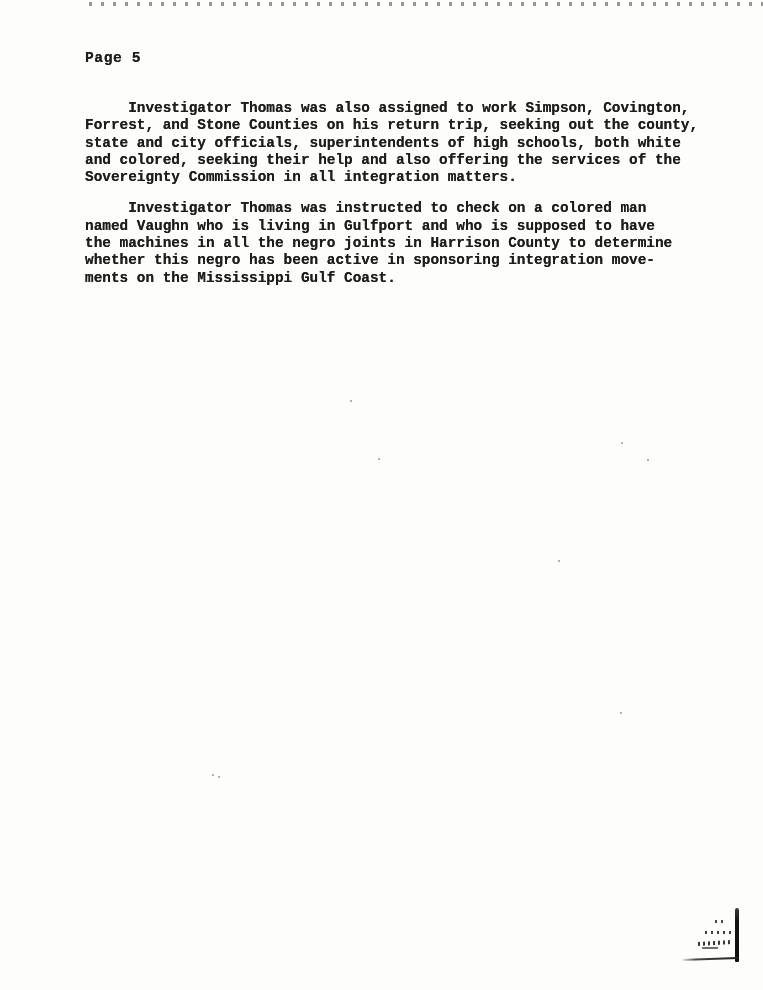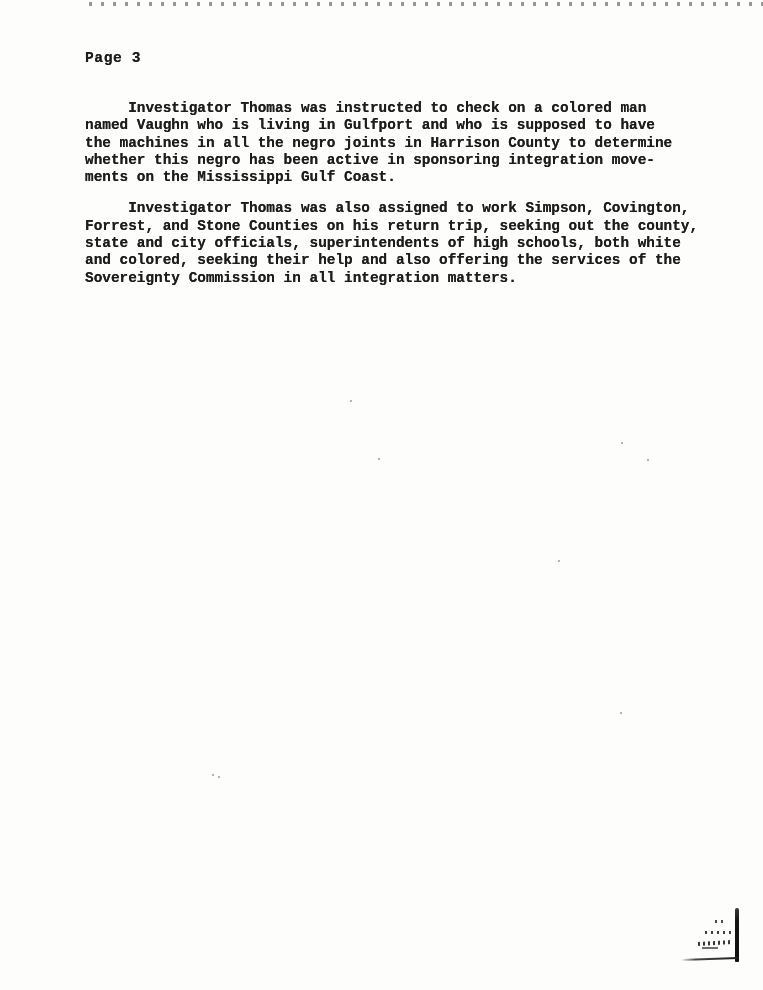--- a/index.html
+++ b/index.html
@@ -102,33 +102,33 @@
   .sp7 { left: 212px; top: 774px; width: 2px; }
   .sp8 { left: 218px; top: 776px; }
 </style>
 </head>
 <body>
 
 <div class="sheet">
 
   <div class="perforation"></div>
 
-  <div class="page-label">Page 3</div>
+  <div class="page-label">Page 5</div>
 
   <div class="body-text">
+    <p class="para">     Investigator Thomas was also assigned to work Simpson, Covington,
+Forrest, and Stone Counties on his return trip, seeking out the county,
+state and city officials, superintendents of high schools, both white
+and colored, seeking their help and also offering the services of the
+Sovereignty Commission in all integration matters.</p>
     <p class="para">     Investigator Thomas was instructed to check on a colored man
 named Vaughn who is living in Gulfport and who is supposed to have
 the machines in all the negro joints in Harrison County to determine
 whether this negro has been active in sponsoring integration move-
 ments on the Mississippi Gulf Coast.</p>
-    <p class="para">     Investigator Thomas was also assigned to work Simpson, Covington,
-Forrest, and Stone Counties on his return trip, seeking out the county,
-state and city officials, superintendents of high schools, both white
-and colored, seeking their help and also offering the services of the
-Sovereignty Commission in all integration matters.</p>
   </div>
 
   <div class="artifact art-vline"></div>
   <div class="artifact art-dots-1"></div>
   <div class="artifact art-dots-2"></div>
   <div class="artifact art-dots-3"></div>
   <div class="artifact art-underline"></div>
   <div class="artifact art-hline"></div>
 
   <div class="speck sp1"></div>

